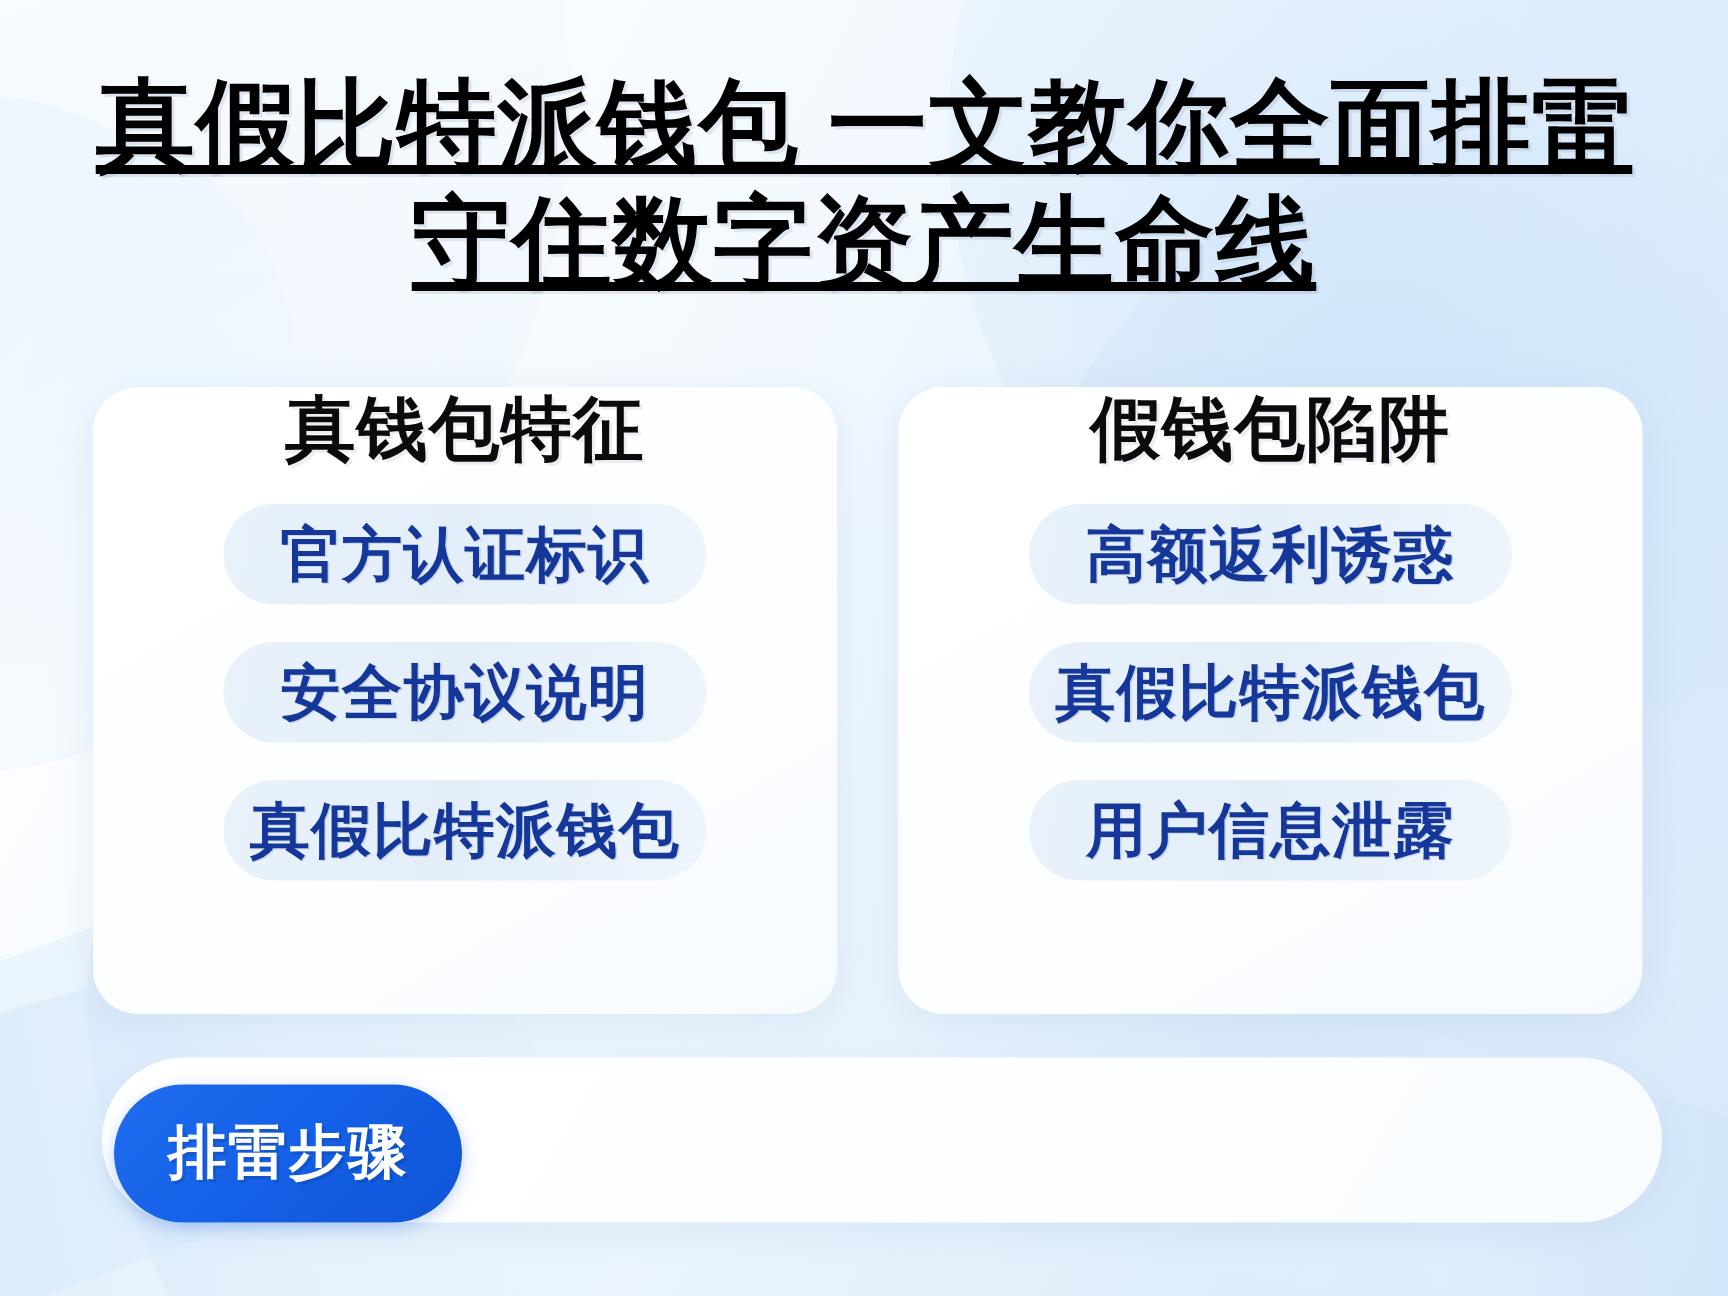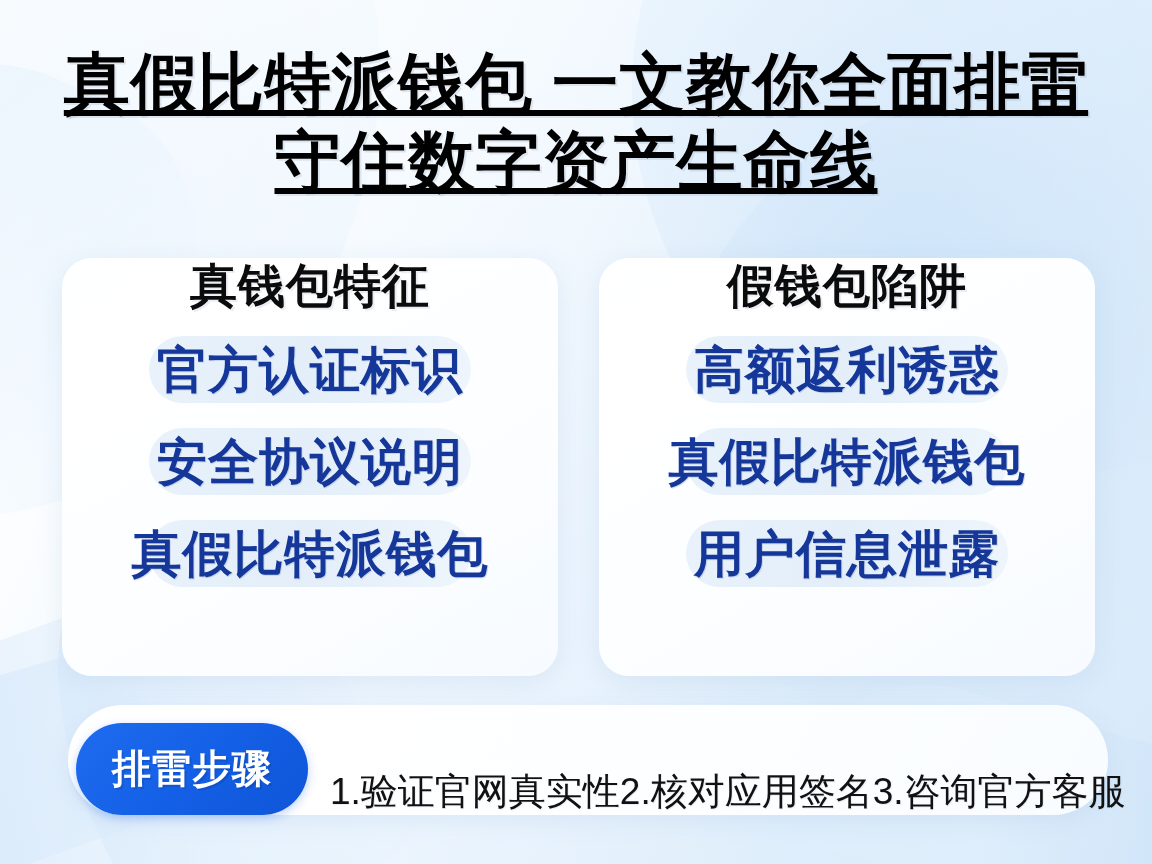--- a/index.html
+++ b/index.html
@@ -168,21 +168,21 @@
     border-radius: 34px;
     background: linear-gradient(100deg, #e9f2fb 0%, #e3eef9 48%, #eef5fc 100%);
     display: flex;
     align-items: center;
     justify-content: center;
     box-sizing: border-box;
   }
   .pill-text {
     color: #15379a;
     font-weight: 700;
-    font-size: 50px;
+    font-size: 40px;
     line-height: 44px;
     letter-spacing: 1px;
     white-space: nowrap;
     text-shadow: 1px 1px 0 rgba(120,150,200,.30);
   }
 
   
   .footer-bar {
     position: absolute;
     left: 68px;
@@ -282,16 +282,15 @@
         </div>
       </div>
     </div>
 
   </div>
 
   <div class="footer-bar">
     <div class="footer-badge">
       <span class="footer-badge-text">排雷步骤</span>
     </div>
-    <div class="footer-steps">1.验证官网真实性2.核对应用签名3.咨询官方客服</div>
   </div>
 
 </div>
 
 </body></html>

